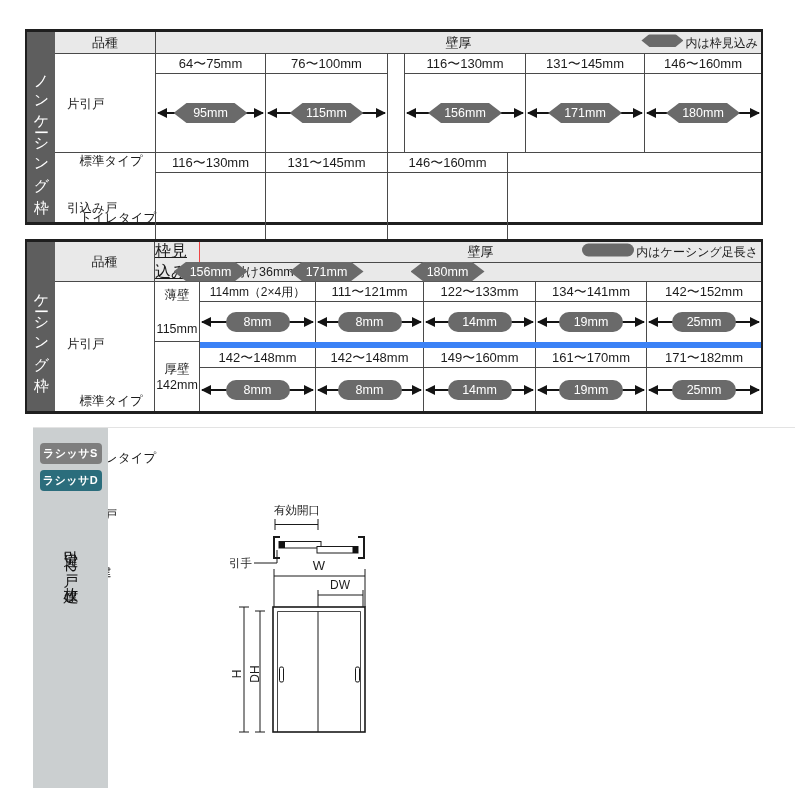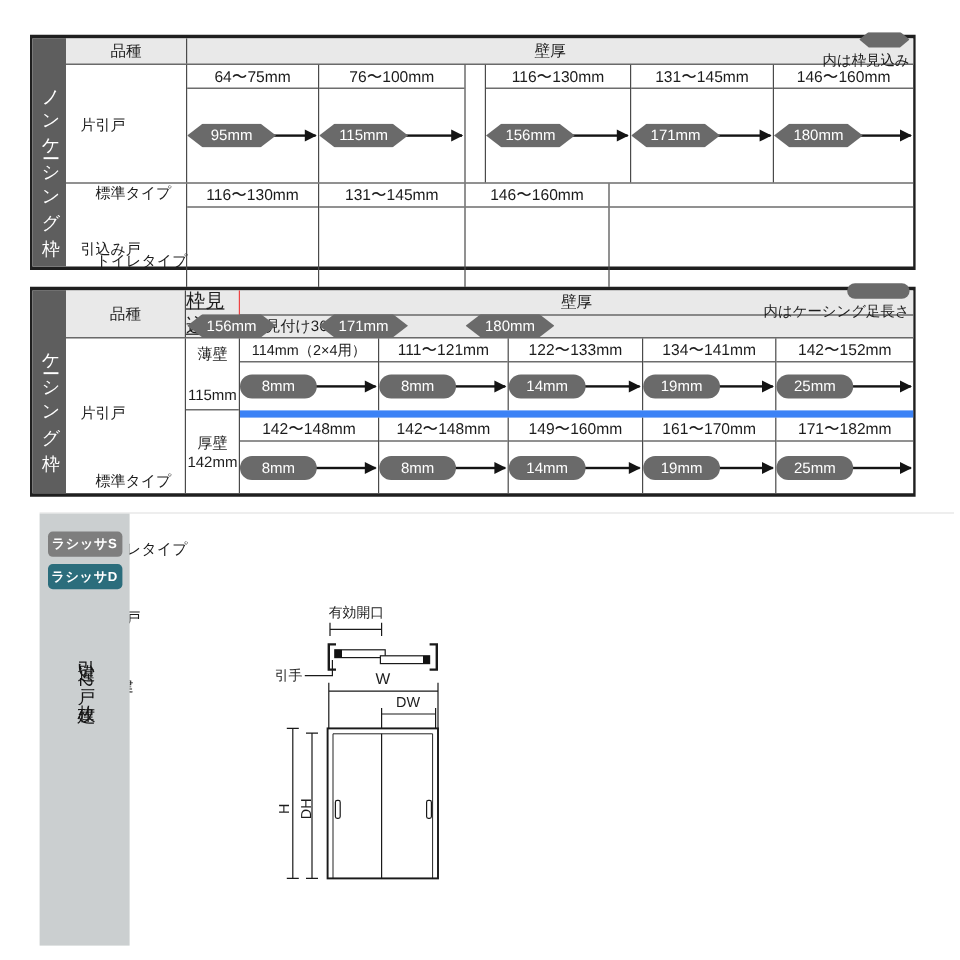--- a/index.html
+++ b/index.html
@@ -8,32 +8,32 @@
   
   .tbl{position:absolute;display:flex;border:2px solid #1f1f1f;border-top-width:3px;border-bottom-width:3px;box-sizing:border-box;background:#fff;}
   #t1{left:25px;top:29px;width:738px;height:196px;}
   #t2{left:25px;top:239px;width:738px;height:175px;}
   .strip{width:28px;flex:none;background:#5e5e5e;color:#fff;display:flex;align-items:center;justify-content:center;
          writing-mode:vertical-rl;font-size:15px;letter-spacing:3px;}
   .main{flex:1;display:flex;flex-direction:column;min-width:0;}
   .hrow{height:22px;flex:none;background:#e9e9e9;display:flex;border-bottom:1px solid #4a4a4a;box-sizing:border-box;}
   .kindhead{width:100px;flex:none;display:flex;align-items:center;justify-content:center;font-size:13px;}
   .wallarea{flex:1;position:relative;display:flex;align-items:center;justify-content:center;font-size:13px;border-left:1px solid #4a4a4a;}
-  .legend{position:absolute;right:3px;top:50%;transform:translateY(-50%);display:flex;align-items:flex-end;gap:2px;font-size:12px;white-space:nowrap;flex-direction:column;}
+  .legend{position:absolute;right:3px;top:50%;transform:translateY(-50%);display:flex;align-items:flex-start;gap:2px;font-size:12px;white-space:nowrap;}
   .lpill{background:#6a6a6a;height:13px;flex:none;}
   .lpill.hex{width:42px;clip-path:polygon(0 50%,8px 0,calc(100% - 8px) 0,100% 50%,calc(100% - 8px) 100%,8px 100%);}
   .lpill.round{width:52px;border-radius:7px;}
   .trow{display:flex;flex:none;box-sizing:border-box;}
   .labelcell{width:100px;flex:none;font-size:12.5px;line-height:19px;padding:3px 0 0 12px;box-sizing:border-box;white-space:pre;}
   .dcol{flex:none;display:flex;flex-direction:column;border-left:1px solid #4a4a4a;box-sizing:border-box;min-width:0;}
   .dcol.grow,.blank{flex:1;}
   .range{height:20px;flex:none;line-height:20px;text-align:center;font-size:13px;border-bottom:1px solid #4a4a4a;box-sizing:border-box;white-space:nowrap;overflow:hidden;}
   .gapcol{width:17px;flex:none;border-left:1px solid #4a4a4a;box-sizing:border-box;}
   .blank{border-left:1px solid #4a4a4a;display:flex;flex-direction:column;box-sizing:border-box;}
-  .arrow{flex:1;position:relative;display:flex;align-items:center;justify-content:flex-start;}
+  .arrow{flex:1;position:relative;display:flex;align-items:center;justify-content:center;}
   .arrow .aline{position:absolute;left:2px;right:2px;top:calc(50% - 1px);height:2px;background:#141414;}
   .arrow .ah{position:absolute;top:calc(50% - 5px);width:0;height:0;border-top:5px solid transparent;border-bottom:5px solid transparent;}
   .arrow .ah.l{left:1px;border-right:10px solid #141414;}
   .arrow .ah.r{right:1px;border-left:10px solid #141414;}
   .pill{position:relative;z-index:1;background:#6a6a6a;color:#fff;font-size:12.5px;height:20px;line-height:20px;text-align:center;flex:none;}
   .pill.hex{width:74px;clip-path:polygon(0 50%,13px 0,calc(100% - 13px) 0,100% 50%,calc(100% - 13px) 100%,13px 100%);}
   .pill.round{width:64px;border-radius:10px;}
   #t1 .row1{height:98px;}
   #t1 .row2{flex:1;border-top:1px solid #4a4a4a;}
   

